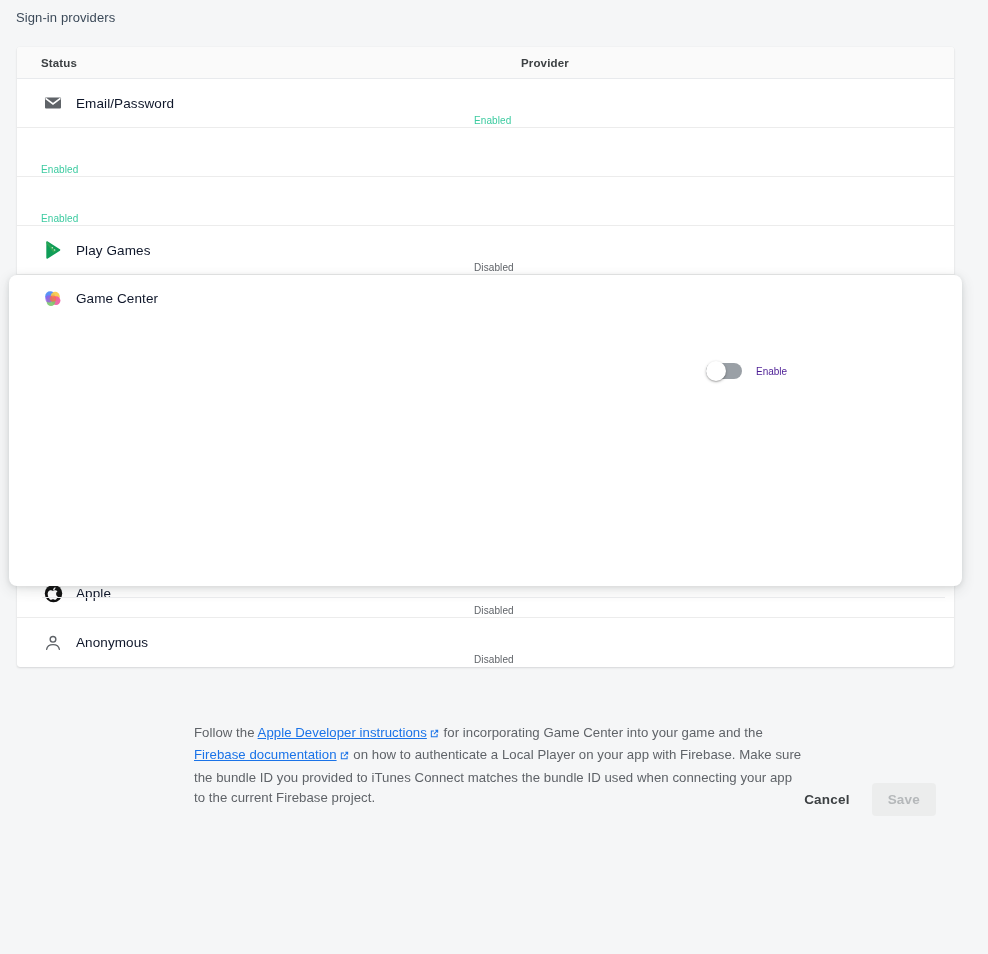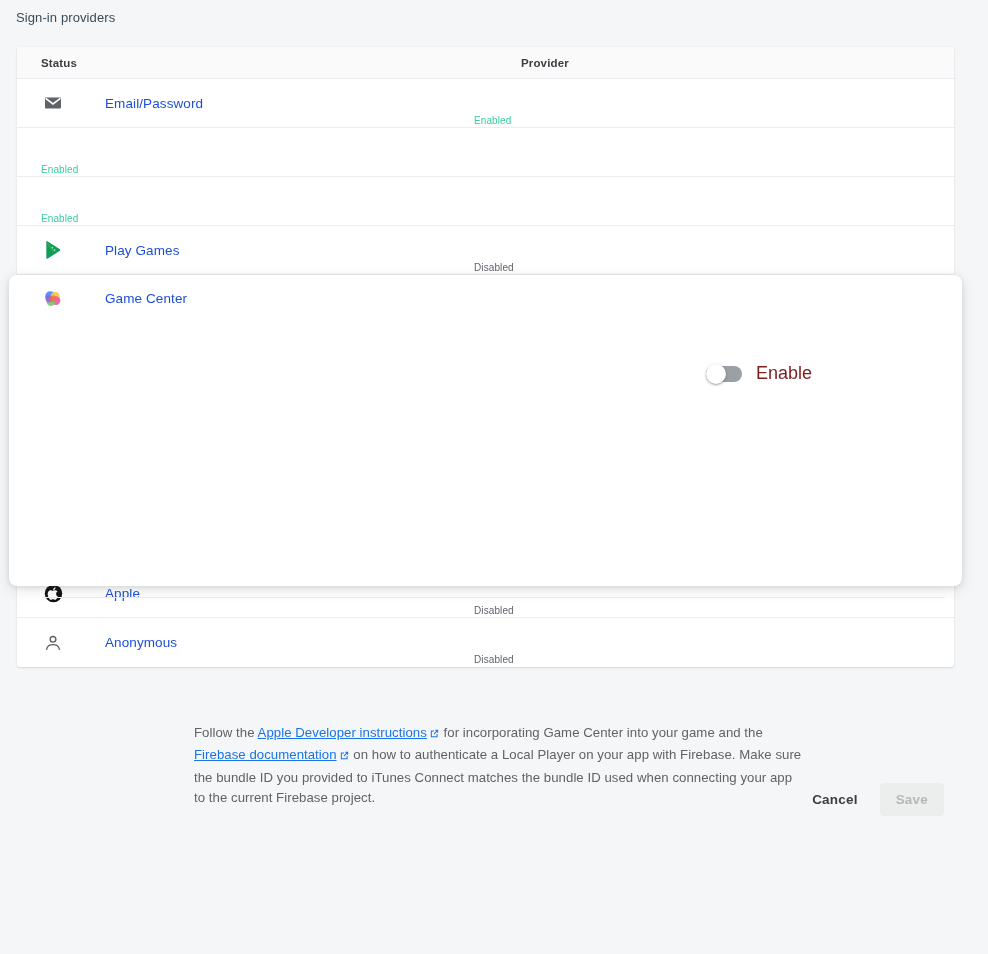--- a/index.html
+++ b/index.html
@@ -68,23 +68,22 @@
     width: 24px; height: 24px;
     display: inline-flex;
     align-items: center;
     justify-content: center;
     flex: 0 0 24px;
     margin-right: 11px;
   }
   .ico svg { display: block; }
   .prov-name {
     font-size: 13.5px;
-    color: #1d4ed8;
+    color: #0f172a;
     letter-spacing: .1px;
-    margin-left: 29px;
   }
   .cell-status {
     flex: 1;
     font-size: 10px;
     letter-spacing: .1px;
     color: #5f6368;
     margin-top: 34px;
   }
   .cell-status.enabled { color: #3ccba0; }
 
@@ -131,22 +130,22 @@
   .switch .knob {
     position: absolute;
     left: 0; top: -2px;
     width: 20px; height: 20px;
     border-radius: 50%;
     background: #ffffff;
     box-shadow: 0 1px 3px rgba(0,0,0,.28), 0 1px 1px rgba(0,0,0,.14);
   }
   .switch-label {
     margin-left: 14px;
-    font-size: 18px;
-    color: #7f1d1d;
+    font-size: 10px;
+    color: #4c1d95;
   }
 
   .panel-desc {
     position: absolute;
     left: 185px; top: 404px;
     width: 610px;
     font-size: 13.2px;
     line-height: 20.3px;
     color: #5f6368;
     letter-spacing: .05px;
@@ -157,21 +156,21 @@
     text-decoration: underline;
   }
   .ext-ico {
     display: inline-block;
     vertical-align: -2px;
     margin-left: 2px;
   }
 
   .panel-actions {
     position: absolute;
-    right: 18px; top: 508px;
+    right: 26px; top: 508px;
     display: flex;
     align-items: center;
     gap: 6px;
   }
   .btn {
     border: none;
     background: transparent;
     font-family: "Liberation Sans", sans-serif;
     font-size: 13.5px;
     font-weight: 700;

